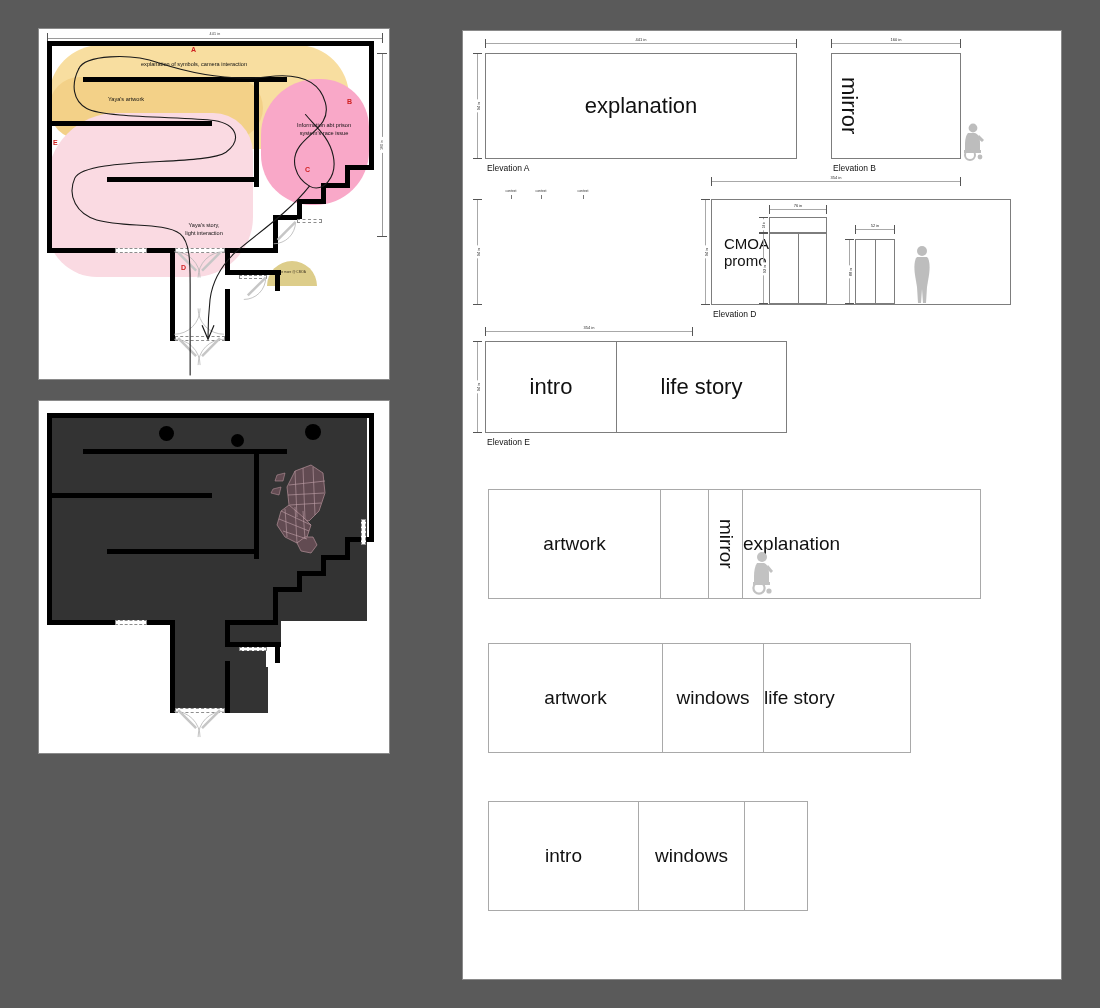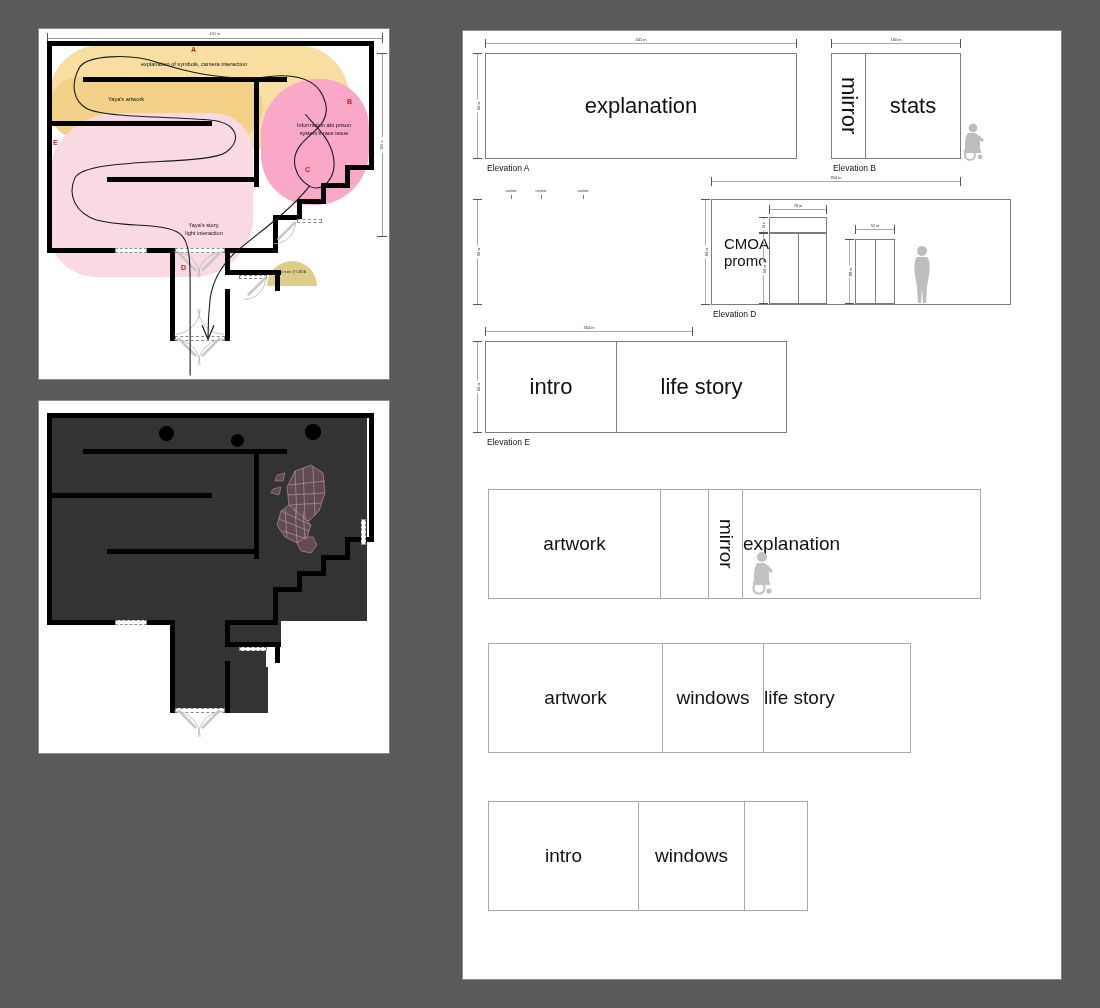--- a/index.html
+++ b/index.html
@@ -383,21 +383,20 @@
       </div>
       <div class="elev-caption">Elevation A</div>
     </div>
 
     <div class="sdim-h" style="left:368px; top:8px; width:130px;">
       <span class="sdim-text">160 in</span>
     </div>
     <div class="elev" style="left:368px; top:22px; width:130px; height:106px;">
       <div class="elev-frame">
         <div class="elev-cell vert" style="flex:0 0 34px;">mirror</div>
-        <div class="elev-cell">stats</div>
       </div>
       <div class="elev-caption">Elevation B</div>
     </div>
 
     <svg class="figure" style="left:496px; top:92px; width:30px; height:38px;" viewBox="0 0 30 38">
       <g fill="#bdbdbd">
         <circle cx="14" cy="5" r="4.4"></circle>
         <path d="M9,10 C7,12 6,17 6,21 L6,27 L21,27 L21,20 C21,14 19,11 16,10 Z"></path>
         <path d="M20,12 L25,17 L23,19 L18,15 Z"></path>
         <path d="M5,27 L22,27 L22,30 L5,30 Z"></path>

